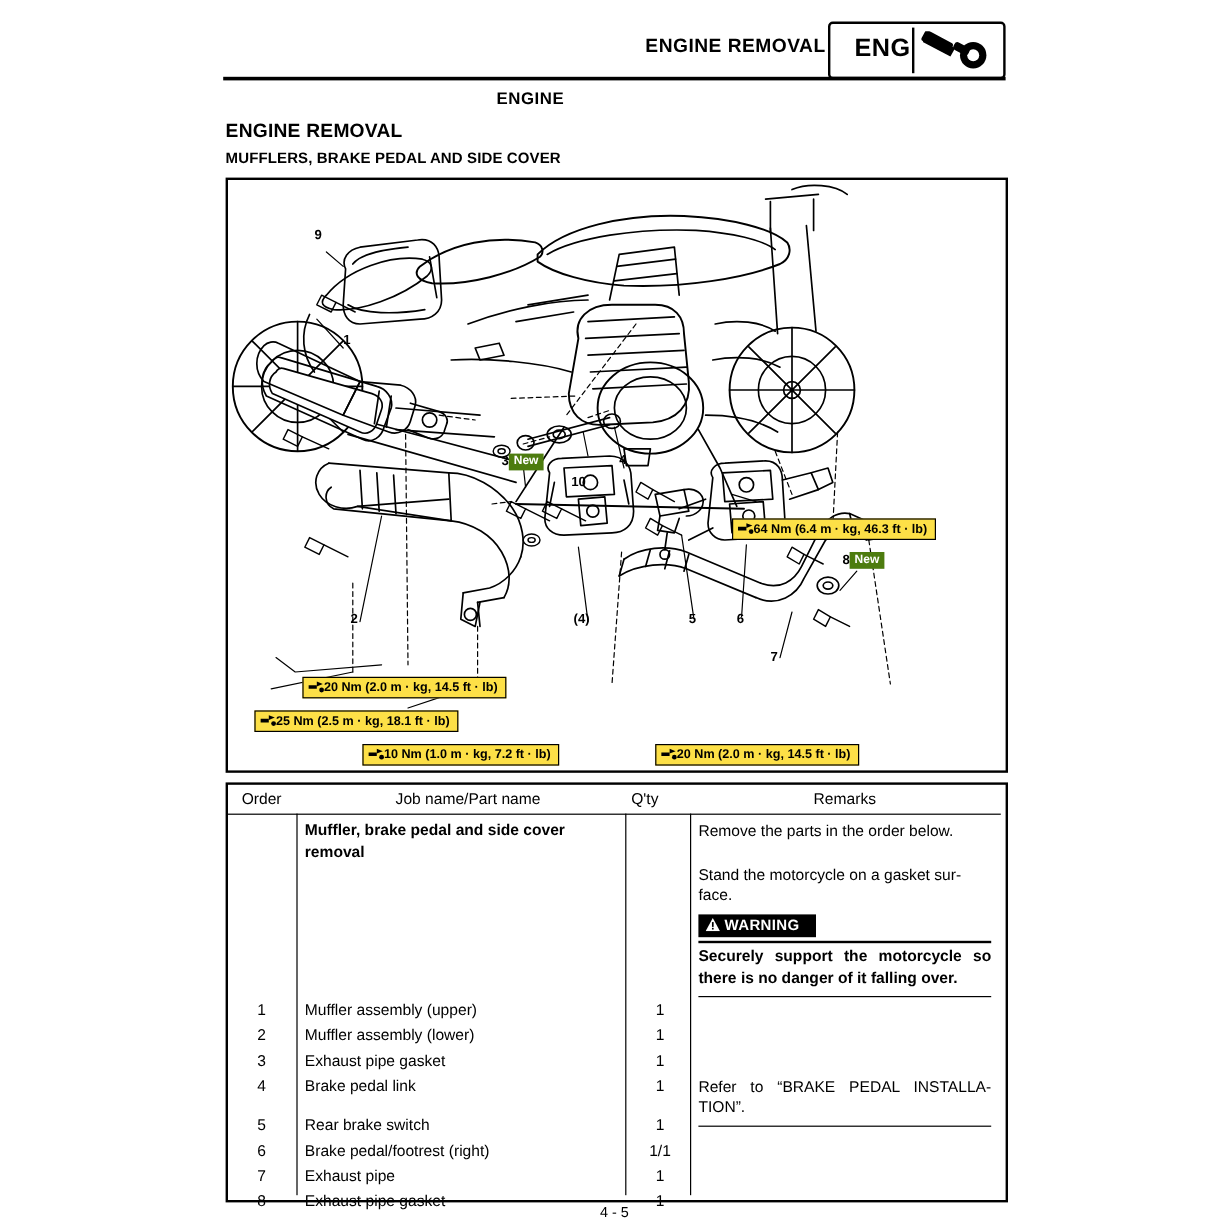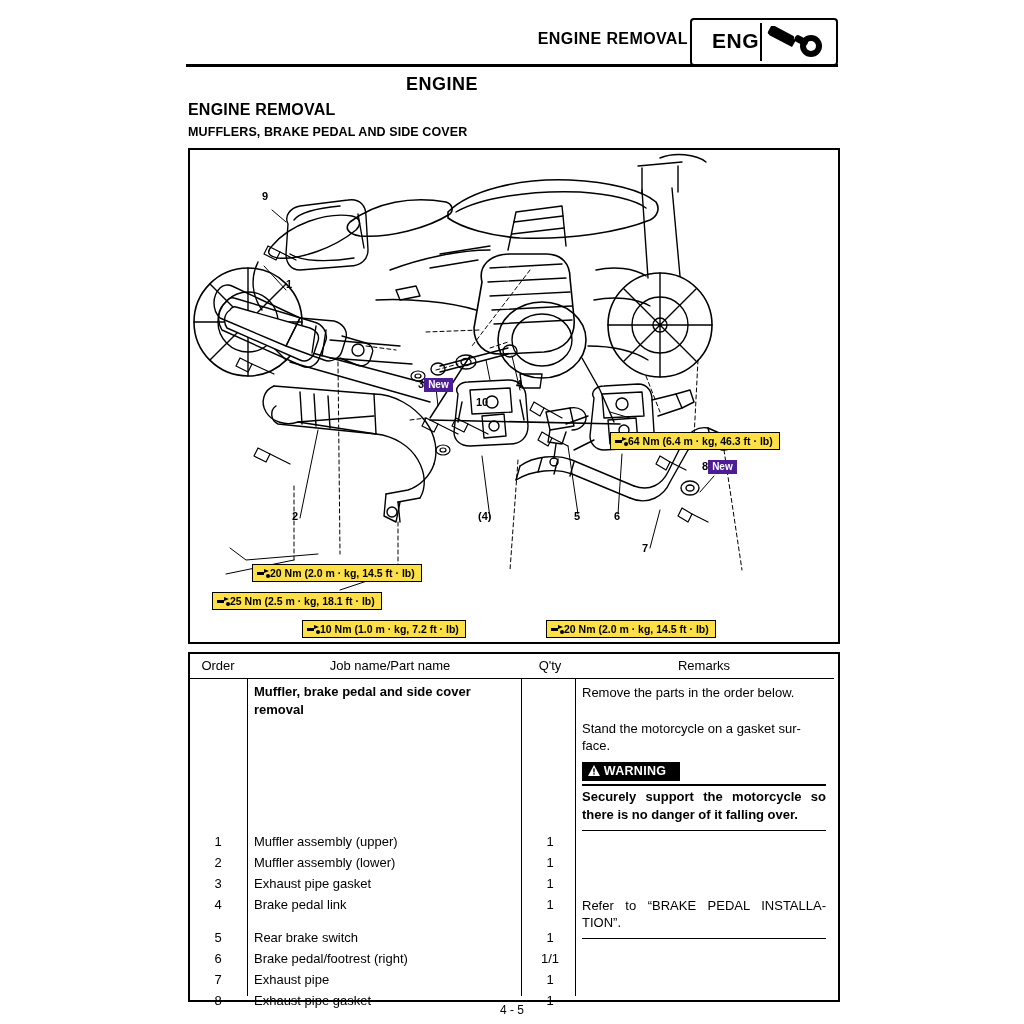--- a/index.html
+++ b/index.html
@@ -67,21 +67,21 @@
     width: 652px; height: 3px;
     background: #000;
   }
 
   
   .doc-title {
     position: absolute;
     left: 0; top: 74px;
     width: 884px;
     text-align: center;
-    font-size: 18px;
+    font-size: 14px;
     font-weight: bold;
     letter-spacing: 0.5px;
   }
   .sec-title {
     position: absolute;
     left: 188px; top: 101px;
     font-size: 16px;
     font-weight: bold;
     letter-spacing: 0.2px;
   }
@@ -105,21 +105,21 @@
   .figure svg { display: block; }
 
   .callout {
     position: absolute;
     font-size: 11px;
     font-weight: bold;
     color: #000;
   }
   .newtag {
     display: inline-block;
-    background: #4c1d95;
+    background: #4d7c0f;
     color: #fff;
     font-size: 10px;
     font-weight: bold;
     padding: 1px 4px 1px 4px;
     line-height: 12px;
     vertical-align: middle;
   }
   .torque {
     position: absolute;
     border: 1.5px solid #000;
@@ -555,21 +555,21 @@
           </svg>
       </span><span>20 Nm (2.0 m · kg, 14.5 ft · lb)</span>
     </div>
   </div>
 
   <div class="table-wrap">
 
     <div style="position:absolute; left:0; top:0; width:644px; height:24px; border-bottom:1px solid #000;">
       <div style="position:absolute; left:0; top:4px; width:56px; text-align:center; font-size:13px;">Order</div>
       <div style="position:absolute; left:64px; top:4px; width:272px; text-align:center; font-size:13px;">Job name/Part name</div>
-      <div style="position:absolute; left:336px; top:4px; width:48px; text-align:center; font-size:13px;">Q'ty</div>
+      <div style="position:absolute; left:336px; top:4px; width:48px; font-size:13px;">Q'ty</div>
       <div style="position:absolute; left:392px; top:4px; width:244px; text-align:center; font-size:13px;">Remarks</div>
     </div>
 
     <div class="body-grid">
 
       <div class="vline" style="left:57px; height:318px;"></div>
       <div class="vline" style="left:331px; height:318px;"></div>
       <div class="vline" style="left:385px; height:318px;"></div>
 
       <div class="cell-job bold" style="top:30px;">Muffler, brake pedal and side cover</div>

